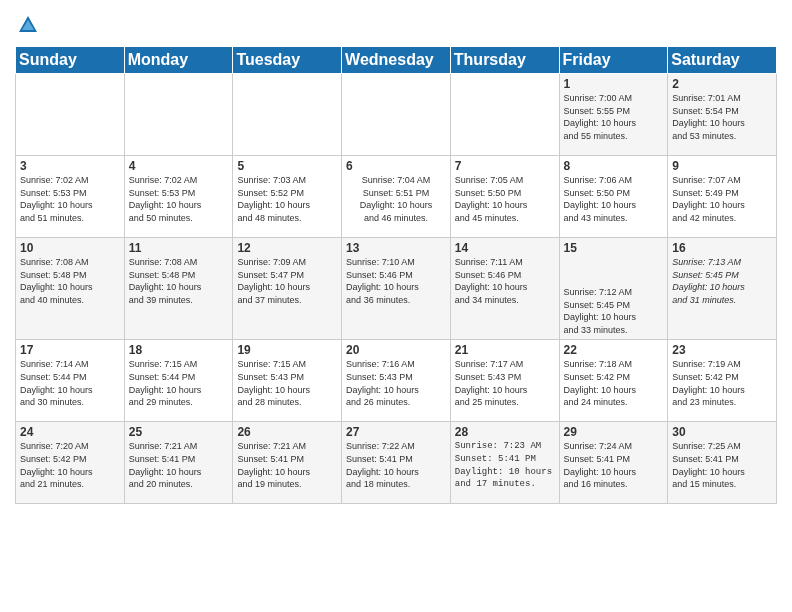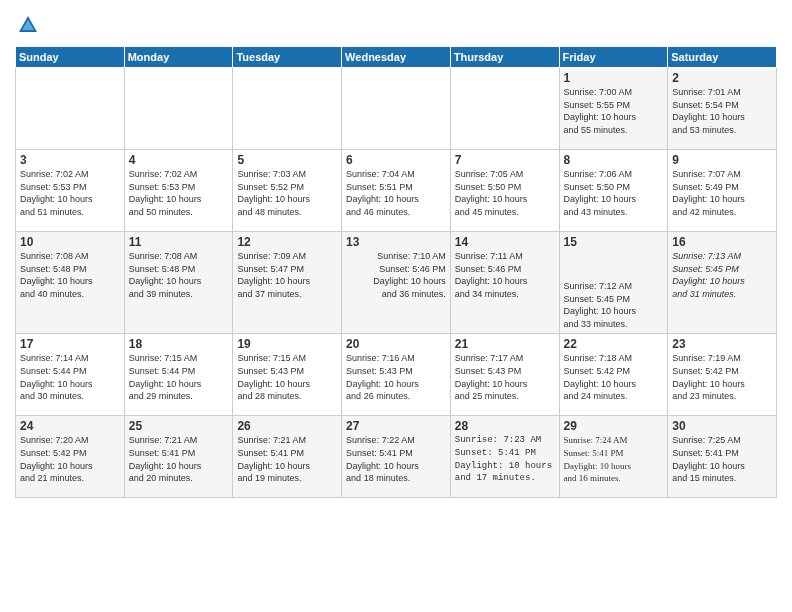--- a/index.html
+++ b/index.html
@@ -57,21 +57,21 @@
       color: #555;
     }
     table {
       width: 100%;
       border-collapse: collapse;
       table-layout: fixed;
     }
     thead tr th {
       background: #1a6faf;
       color: #fff;
-      font-size: 11px;
+      font-size: 16px;
       font-weight: bold;
       padding: 4px 3px;
       text-align: left;
       border: 1px solid #fff;
     }
     tbody tr td {
       vertical-align: top;
       border: 1px solid #ccc;
       padding: 3px 4px;
       font-size: 9.2px;
@@ -173,21 +173,21 @@
           </td>
           <td>
             <span class="day-num">5</span>
             <div class="cell-info" style="white-space: pre-line;">Sunrise: 7:03 AM
 Sunset: 5:52 PM
 Daylight: 10 hours
 and 48 minutes.</div>
           </td>
           <td>
             <span class="day-num">6</span>
-            <div class="cell-info" style="white-space: pre-line;">Sunrise: 7:04 AM
+            <div class="cell-info" style="white-space: pre-line; text-align: center;">Sunrise: 7:04 AM
 Sunset: 5:51 PM
 Daylight: 10 hours
 and 46 minutes.</div>
           </td>
           <td>
             <span class="day-num">7</span>
             <div class="cell-info" style="white-space: pre-line;">Sunrise: 7:05 AM
 Sunset: 5:50 PM
 Daylight: 10 hours
 and 45 minutes.</div>
@@ -224,21 +224,21 @@
           </td>
           <td>
             <span class="day-num">12</span>
             <div class="cell-info" style="white-space: pre-line;">Sunrise: 7:09 AM
 Sunset: 5:47 PM
 Daylight: 10 hours
 and 37 minutes.</div>
           </td>
           <td>
             <span class="day-num">13</span>
-            <div class="cell-info" style="white-space: pre-line; text-align: right;">Sunrise: 7:10 AM
+            <div class="cell-info" style="white-space: pre-line;">Sunrise: 7:10 AM
 Sunset: 5:46 PM
 Daylight: 10 hours
 and 36 minutes.</div>
           </td>
           <td>
             <span class="day-num">14</span>
             <div class="cell-info" style="white-space: pre-line;">Sunrise: 7:11 AM
 Sunset: 5:46 PM
 Daylight: 10 hours
 and 34 minutes.</div>
@@ -340,21 +340,21 @@
           </td>
           <td>
             <span class="day-num">28</span>
             <div class="cell-info" style="white-space: pre-line; font-family: Liberation Mono, monospace;">Sunrise: 7:23 AM
 Sunset: 5:41 PM
 Daylight: 10 hours
 and 17 minutes.</div>
           </td>
           <td>
             <span class="day-num">29</span>
-            <div class="cell-info" style="white-space: pre-line; font-family: Liberation Serif, serif;">Sunrise: 7:24 AM
+            <div class="cell-info" style="white-space: pre-line;">Sunrise: 7:24 AM
 Sunset: 5:41 PM
 Daylight: 10 hours
 and 16 minutes.</div>
           </td>
           <td>
             <span class="day-num">30</span>
             <div class="cell-info" style="white-space: pre-line;">Sunrise: 7:25 AM
 Sunset: 5:41 PM
 Daylight: 10 hours
 and 15 minutes.</div>

